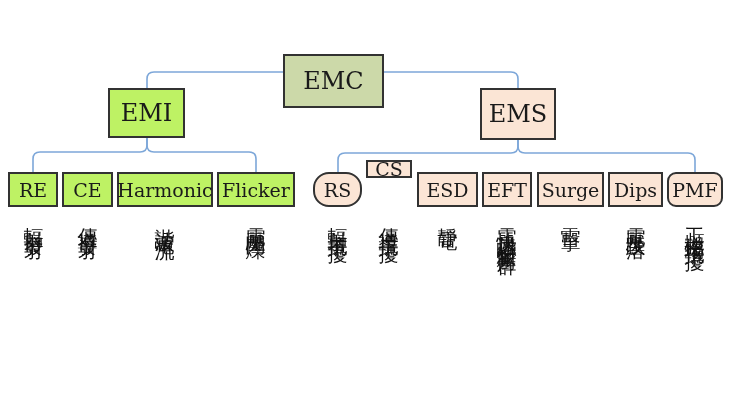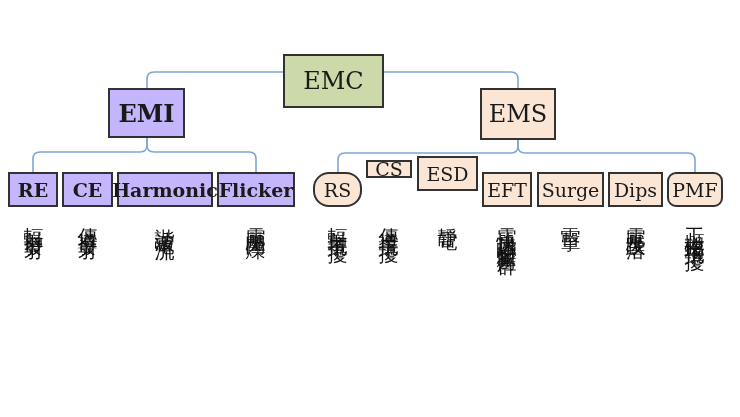--- a/index.html
+++ b/index.html
@@ -22,42 +22,42 @@
     position: absolute;
     display: flex;
     align-items: center;
     justify-content: center;
     box-sizing: border-box;
     border: 2px solid #323232;
     text-align: center;
     white-space: nowrap;
   }
   .root-box  { background: #ccd9a9; font-size: 24px; }
-  .emi-fill  { background: #c4b5fd; font-weight: bold; }
+  .emi-fill  { background: #bef264; }
   .ems-fill  { background: #fbe5d5; }
   .branch-box { font-size: 24px; }
   .leaf-box   { font-size: 19px; }
 
   
   #emc { left: 283px; top: 6px;  width: 101px; height: 54px; margin-top: 48px; }
 
   
   #emi { left: 108px; top: 88px; width: 77px; height: 50px; }
   #ems { left: 480px; top: 88px; width: 76px; height: 52px; }
 
   
   #re       { left: 8px;   top: 172px; width: 50px; height: 35px; }
   #ce       { left: 62px;  top: 172px; width: 51px; height: 35px; }
   #harmonic { left: 117px; top: 172px; width: 96px; height: 35px; }
   #flicker  { left: 217px; top: 172px; width: 78px; height: 35px; }
 
   
   #rs    { left: 313px; top: 172px; width: 49px; height: 35px; border-radius: 16px; }
   #cs    { left: 366px; top: 160px; width: 46px; height: 18px; }
-  #esd   { left: 417px; top: 156px; width: 61px; height: 35px; }
+  #esd   { left: 417px; top: 172px; width: 61px; height: 35px; }
   #eft   { left: 482px; top: 172px; width: 50px; height: 35px; }
   #surge { left: 537px; top: 172px; width: 67px; height: 35px; }
   #dips  { left: 608px; top: 172px; width: 55px; height: 35px; text-align: center; }
   #pmf   { left: 667px; top: 172px; width: 56px; height: 35px; border-radius: 9px; }
 
   
   .vtext {
     position: absolute;
     top: 212px;
     width: 26px;

